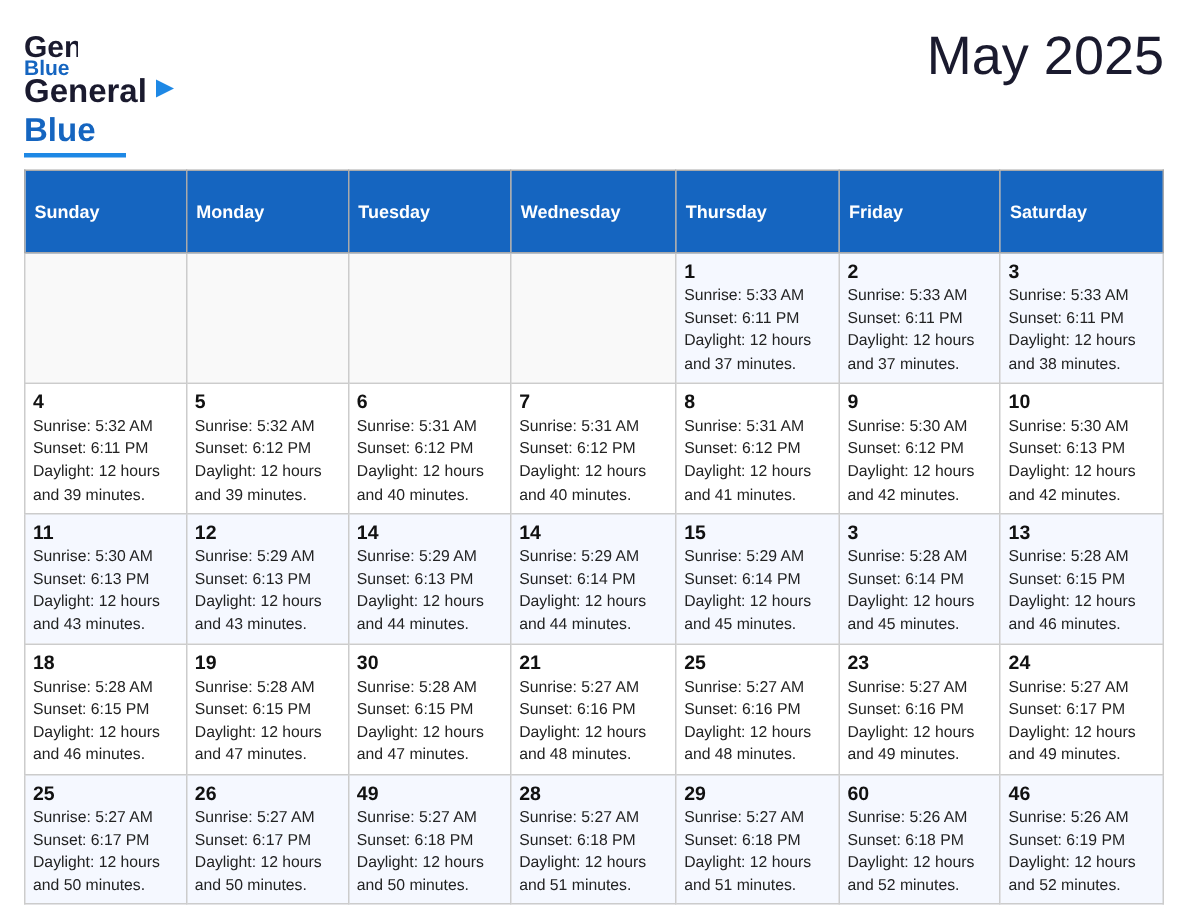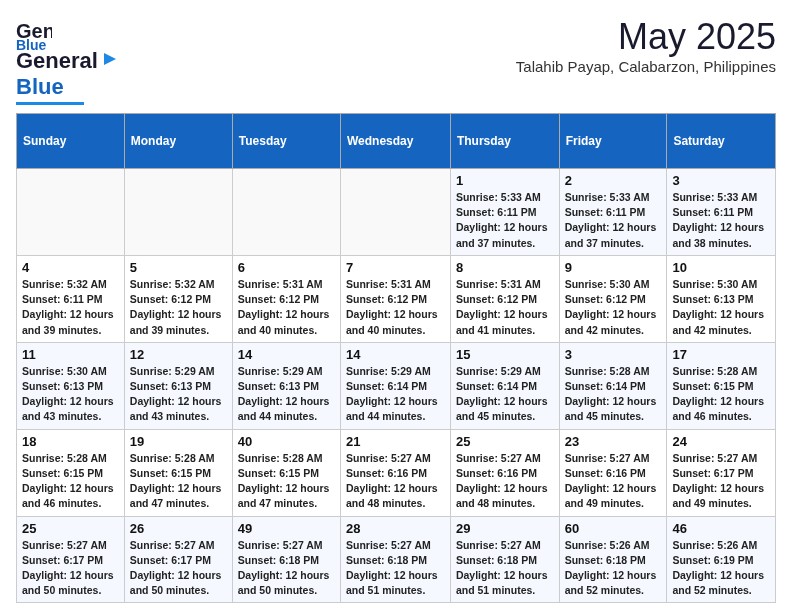--- a/index.html
+++ b/index.html
@@ -69,21 +69,20 @@
       font-weight: bold;
       font-size: 13px;
       color: #111;
       display: block;
       margin-bottom: 2px;
     }
     .day-info {
       color: #222;
       font-size: 10.5px;
       line-height: 1.45;
-      font-weight: bold;
     }
     .empty-cell {
       background: #f9f9f9 !important;
     }
   </style>
 </head>
 <body>
 
 <div class="header-area">
   <div class="logo">
@@ -99,21 +98,20 @@
         <polygon points="4,4 16,10 4,16" fill="#1e88e5"></polygon>
       </svg>
     </div>
     <div style="display:flex;align-items:center;">
       <span style="font-size:22px;font-weight:bold;color:#1565c0;font-family:Arial;">Blue</span>
     </div>
     <div style="height:3px;background:#1e88e5;width:68px;margin-top:2px;"></div>
   </div>
   <div class="title-area">
     <div class="month-title">May 2025</div>
-    <div class="subtitle">Talahib Payap, Calabarzon, Philippines</div>
   </div>
 </div>
 
 <table>
   <thead>
     <tr>
     <th>Sunday</th>
         <th>Monday</th>
         <th>Tuesday</th>
         <th>Wednesday</th>
@@ -190,35 +188,35 @@
         </td>
         <td>
           <span class="day-num">15</span>
           <div class="day-info">Sunrise: 5:29 AM<br>Sunset: 6:14 PM<br>Daylight: 12 hours<br>and 45 minutes.</div>
         </td>
         <td>
           <span class="day-num">3</span>
           <div class="day-info">Sunrise: 5:28 AM<br>Sunset: 6:14 PM<br>Daylight: 12 hours<br>and 45 minutes.</div>
         </td>
         <td>
-          <span class="day-num">17</span>
+          <span class="day-num">13</span>
           <div class="day-info">Sunrise: 5:28 AM<br>Sunset: 6:15 PM<br>Daylight: 12 hours<br>and 46 minutes.</div>
         </td>
       </tr>
       <tr>
         <td>
           <span class="day-num">18</span>
           <div class="day-info">Sunrise: 5:28 AM<br>Sunset: 6:15 PM<br>Daylight: 12 hours<br>and 46 minutes.</div>
         </td>
         <td>
           <span class="day-num">19</span>
           <div class="day-info">Sunrise: 5:28 AM<br>Sunset: 6:15 PM<br>Daylight: 12 hours<br>and 47 minutes.</div>
         </td>
         <td>
-          <span class="day-num">40</span>
+          <span class="day-num">30</span>
           <div class="day-info">Sunrise: 5:28 AM<br>Sunset: 6:15 PM<br>Daylight: 12 hours<br>and 47 minutes.</div>
         </td>
         <td>
           <span class="day-num">21</span>
           <div class="day-info">Sunrise: 5:27 AM<br>Sunset: 6:16 PM<br>Daylight: 12 hours<br>and 48 minutes.</div>
         </td>
         <td>
           <span class="day-num">25</span>
           <div class="day-info">Sunrise: 5:27 AM<br>Sunset: 6:16 PM<br>Daylight: 12 hours<br>and 48 minutes.</div>
         </td>

